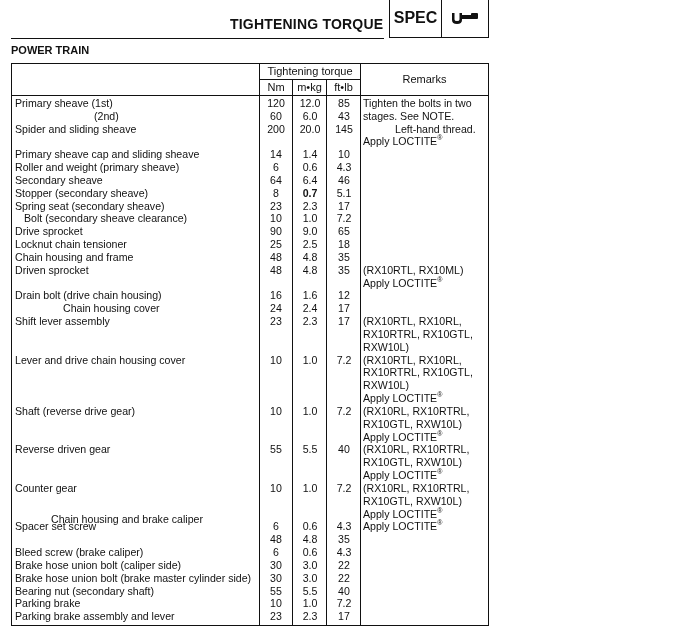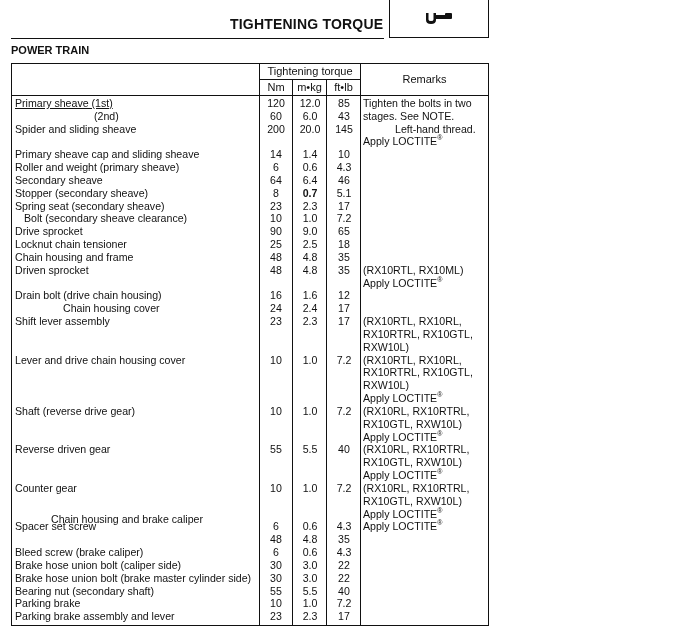--- a/index.html
+++ b/index.html
@@ -24,20 +24,21 @@
   .c-rem { left:351px; }
   sup { font-size:7px; line-height:0; vertical-align:5px; }
 </style>
 </head>
 <body>
 
 <div class="title">TIGHTENING TORQUE</div>
 <div class="title-rule"></div>
 
 <div class="spec-box">
+  <div class="spec-label">SPEC</div>
   <div class="spec-icon">
     <svg width="30" height="16" viewBox="0 0 30 16">
       <path d="M2 3 L2 10 Q2 14 7 14 Q12 14 12 10 L12 3 L9.5 3 L9.5 9.5 Q9.5 11 7 11 Q4.5 11 4.5 9.5 L4.5 3 Z" fill="#111"></path>
       <rect x="12" y="5" width="10" height="4" fill="#111"></rect>
       <rect x="21" y="3" width="7" height="6" rx="1" fill="#111"></rect>
     </svg>
   </div>
 </div>
 
 <div class="section">POWER TRAIN</div>
@@ -52,21 +53,21 @@
   <div class="hline" style="left:247px;width:101px;top:15px"></div>
   <div class="hline" style="left:0;width:476px;top:31px"></div>
 
   <div class="hdr" style="left:248px;width:100px;top:1px">Tightening torque</div>
   <div class="hdr" style="left:248px;width:32px;top:17px">Nm</div>
   <div class="hdr" style="left:281px;width:33px;top:17px">m•kg</div>
   <div class="hdr" style="left:315px;width:33px;top:17px">ft•lb</div>
   <div class="hdr" style="left:349px;width:127px;top:9px">Remarks</div>
 
   <div class="rows" id="rows">
-      <div class="cell c-part" style="top: 0px; text-decoration: underline;">Primary sheave (1st)</div>
+      <div class="cell c-part" style="top: 0px;">Primary sheave (1st)</div>
       <div class="cell c-nm" style="top: 0px;">120</div>
       <div class="cell c-mkg" style="top: 0px;">12.0</div>
       <div class="cell c-ft" style="top: 0px;">85</div>
       <div class="cell c-rem" style="top: 0px;">Tighten the bolts in two</div>
       <div class="cell c-rem" style="top: 12.83px;">stages. See NOTE.</div>
       <div class="cell c-part" style="top: 12.83px; left: 82px;">(2nd)</div>
       <div class="cell c-nm" style="top: 12.83px;">60</div>
       <div class="cell c-mkg" style="top: 12.83px; text-align: center;">6.0</div>
       <div class="cell c-ft" style="top: 12.83px;">43</div>
       <div class="cell c-part" style="top: 25.66px;">Spider and sliding sheave</div>

